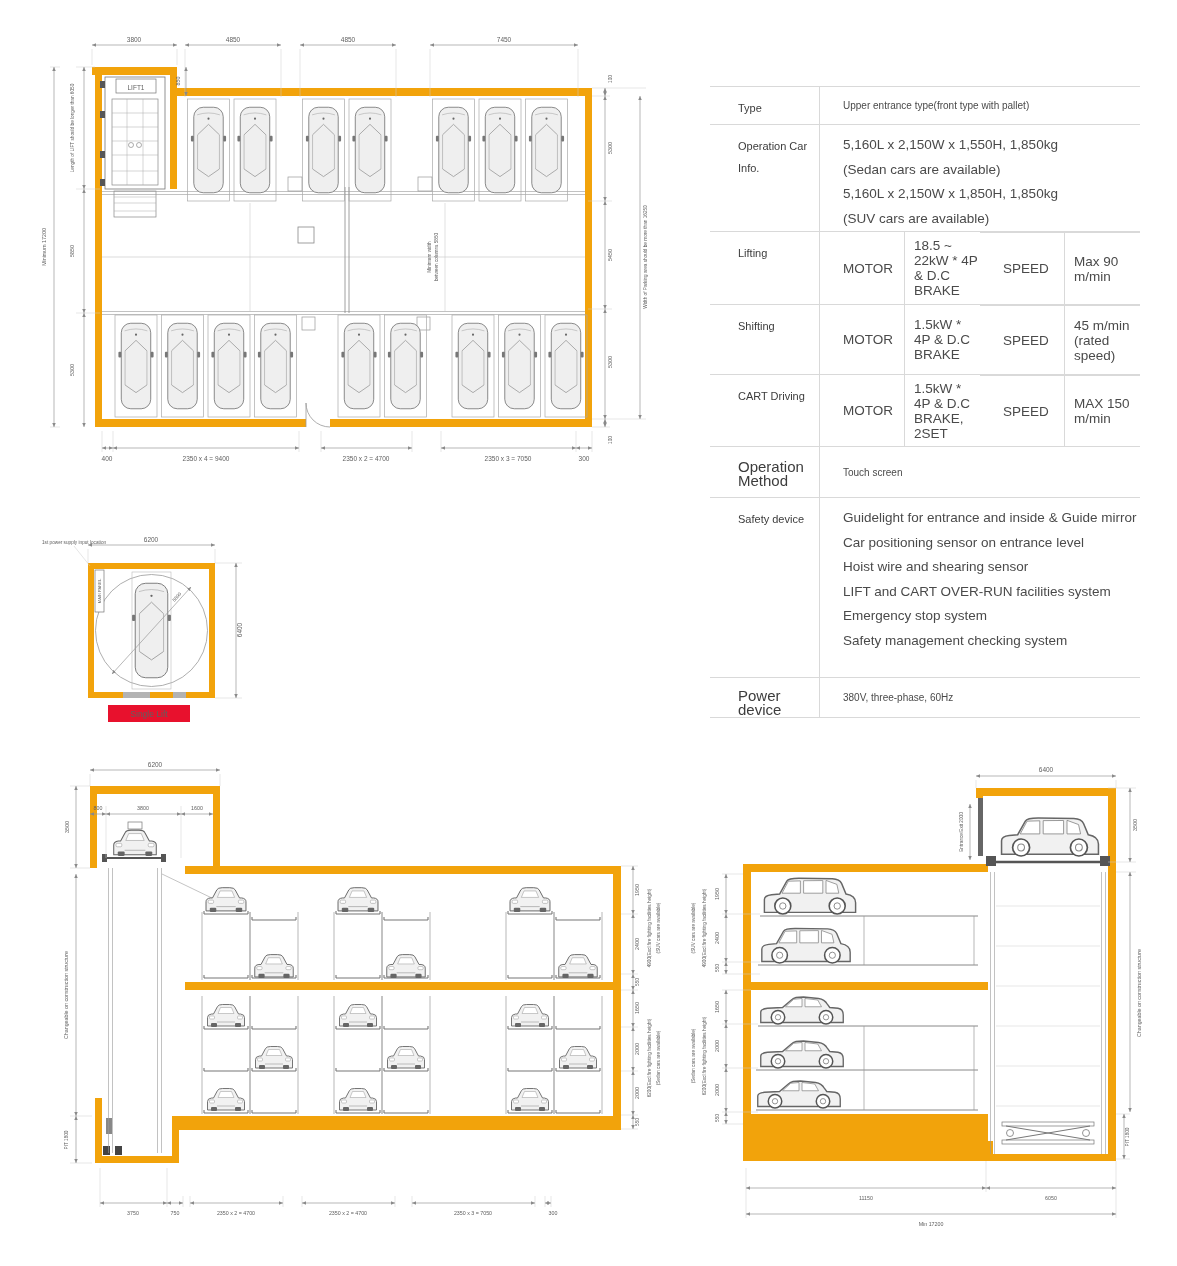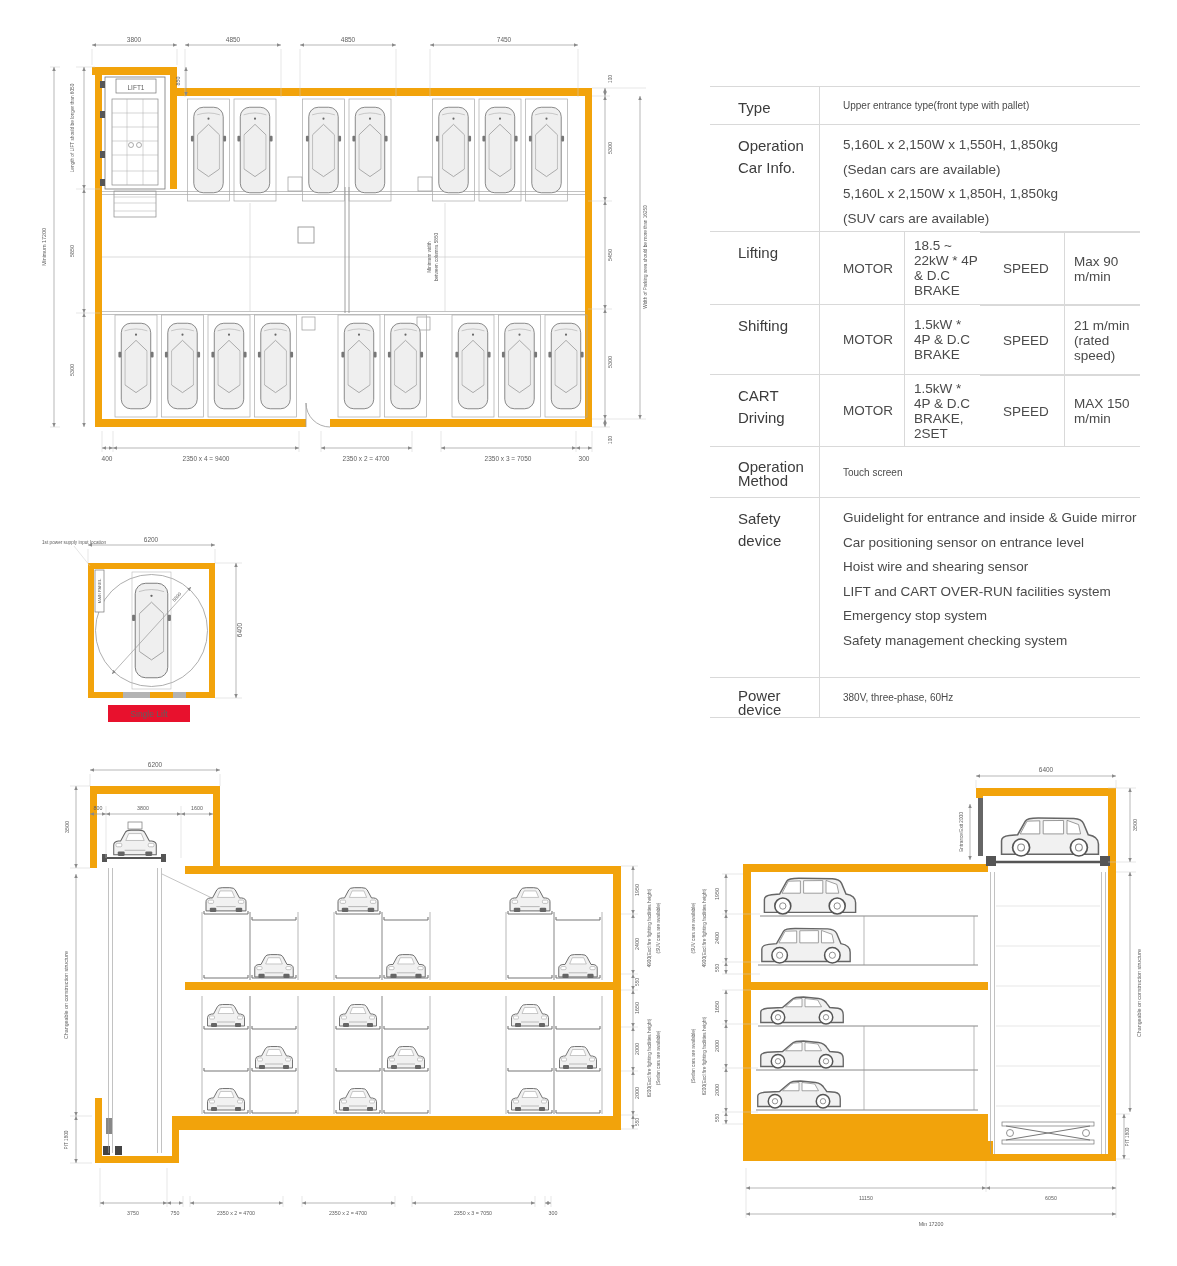--- a/index.html
+++ b/index.html
@@ -3,21 +3,21 @@
 <meta charset="utf-8">
 <style>
   html,body{margin:0;padding:0;background:#fff;font-family:"Liberation Sans",sans-serif}
   #page{position:relative;width:1177px;height:1266px;background:#fff;overflow:hidden}
   #page svg{position:absolute}
   svg text{font-family:"Liberation Sans",sans-serif;fill:#606060}
   .d6{font-size:6.5px}.d5{font-size:5.3px}.d45{font-size:4.7px}.d4{font-size:4.1px}
   .mid{text-anchor:middle}
   .spec{position:absolute;left:710px;top:86px;width:430px;border-bottom:1px solid #d9d9d9;color:#4a4a4a}
   .trow{display:flex;border-top:1px solid #d9d9d9;box-sizing:border-box}
-  .tlabel{flex:0 0 110px;width:110px;border-right:1px solid #d9d9d9;padding:10px 4px 0 28px;font-size:15px;color:#3c3c3c;line-height:22px;box-sizing:border-box}
+  .tlabel{flex:0 0 110px;width:110px;border-right:1px solid #d9d9d9;padding:10px 4px 0 28px;font-size:11px;color:#3c3c3c;line-height:22px;box-sizing:border-box}
   .tlabel.sm{font-size:15px;line-height:14px;padding-top:13px}
   .tvalue{flex:1;padding-left:23px;font-size:10px;display:flex;align-items:center}
   .mlines{flex:1;padding:8px 0 0 23px;font-size:13.5px;line-height:24.5px}
   .tsub{flex:1;display:flex;}
   .srow{display:flex;flex:1}
   .srow + .srow{border-top:1px solid #d9d9d9}
   .skey{flex:0 0 85px;display:flex;align-items:center;padding-left:23px;font-size:13.5px;border-right:1px solid #d9d9d9;box-sizing:border-box}
   .sval{flex:1;display:flex;align-items:center;padding-left:9px;font-size:13.5px}
 </style>
 </head>
@@ -261,21 +261,21 @@
   </div>
   <div class="trow" style="min-height:70px">
     <div class="tlabel">Shifting</div>
     <div class="tsub">
       <div class="srow">
         <div class="skey">MOTOR</div>
         <div class="sval">1.5kW * 4P &amp; D.C BRAKE</div>
       </div>
       <div class="srow">
         <div class="skey">SPEED</div>
-        <div class="sval">21 m/min (rated speed)</div>
+        <div class="sval">45 m/min (rated speed)</div>
       </div>
     </div>
   </div>
   <div class="trow" style="min-height:72px">
     <div class="tlabel">CART Driving</div>
     <div class="tsub">
       <div class="srow">
         <div class="skey">MOTOR</div>
         <div class="sval">1.5kW * 4P &amp; D.C BRAKE, 2SET</div>
       </div>

